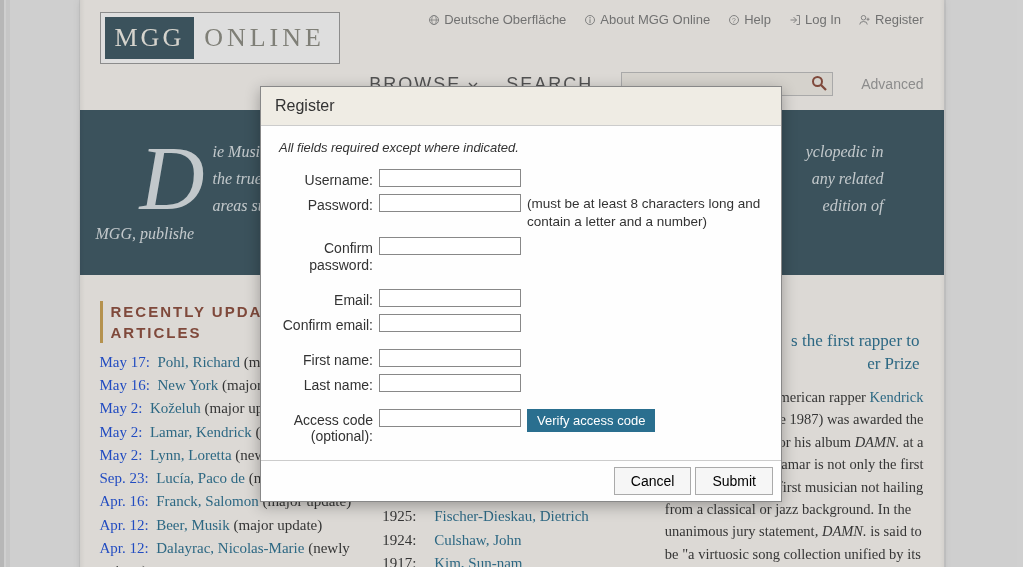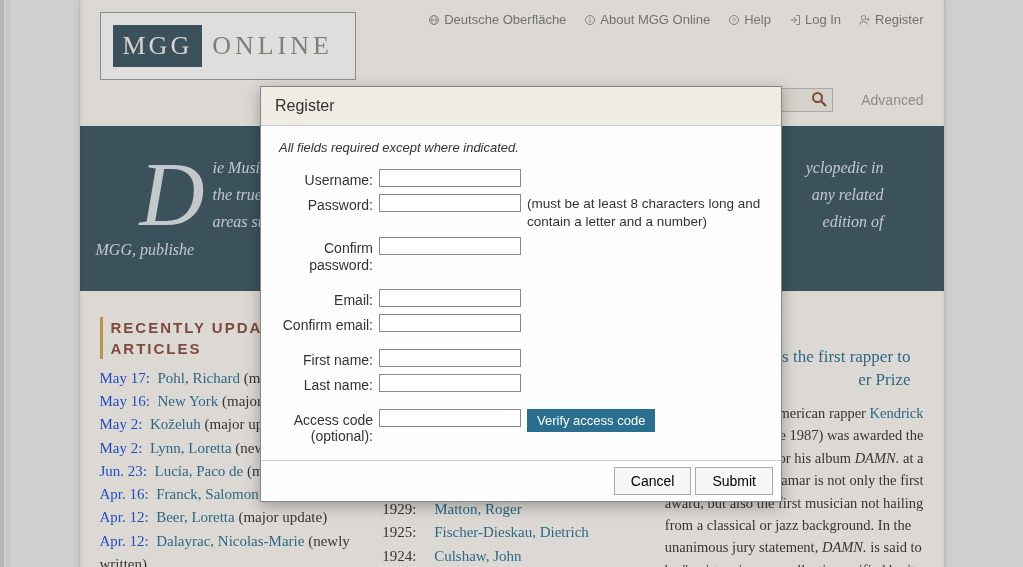--- a/index.html
+++ b/index.html
@@ -3,21 +3,21 @@
 <meta charset="utf-8">
 <style>
   html,body { margin:0; padding:0; font-family: Georgia, 'Times New Roman', serif; background:#e8e8e8; }
   body { width:1023px; height:567px; overflow:hidden; position:relative; color:#333; }
   .page { width:864px; margin:0 auto; background:#f7f4ef; min-height:567px; position:relative; box-shadow:0 0 8px rgba(0,0,0,0.1);}
   
   .topbar { display:flex; justify-content:space-between; align-items:flex-start; padding:12px 20px 0 20px; }
   .top-links { font-family: 'Helvetica Neue',Arial,sans-serif; font-size:13px; color:#7a7a7a; display:flex; gap:18px; }
   .top-links span, .top-links a { color:#7a7a7a; display:inline-flex; align-items:center; gap:4px; }
   .icon-sm { display:inline-block; width:12px; height:12px; }
-  .logo { display:inline-flex; align-items:center; border:1px solid #999; padding:12px; background:#fafafa;}
+  .logo { display:inline-flex; align-items:center; border:1px solid #999; padding:4px; background:#fafafa;}
   .logo-dark { background:#3a5561; color:#f0eee6; font-family:Georgia,serif; font-size:26px; letter-spacing:3px; padding:6px 10px; }
   .logo-light { color:#8a8a80; font-family:Georgia,serif; font-size:26px; letter-spacing:4px; padding:6px 10px; }
   .nav-row { display:flex; justify-content:flex-end; align-items:center; gap:28px; padding:8px 20px 14px 20px; font-family:'Helvetica Neue',Arial,sans-serif;}
   .nav-link { color:#555; font-size:18px; letter-spacing:2px; }
   .search-wrap { position:relative; }
   .search-input { width:180px; height:22px; border:1px solid #bbb; background:#efece4; padding:0 24px 0 6px; font-size:13px;}
   .search-icon { position:absolute; right:6px; top:3px; width:16px; height:16px; fill:#8a4a3a;}
   .adv { color:#999; font-size:14px; font-family:'Helvetica Neue',Arial,sans-serif;}
   
   .hero { background:#3a5561; color:#d9e0e3; padding:28px 60px; font-family:Georgia,serif; font-size:16px; line-height:1.7; font-style:italic; position:relative;}
@@ -25,21 +25,21 @@
   
   .cols { display:flex; padding:26px 20px; gap:24px; }
   .col { flex:1; min-width:0;}
   .col h3 { color:#8a4a3a; letter-spacing:2px; font-family:'Helvetica Neue',Arial,sans-serif; font-weight:600; font-size:15px; margin:0 0 8px 0; border-left:3px solid #c9a050; padding-left:8px; line-height:1.4;}
   .item-line { font-size:15px; line-height:1.55; font-family:Georgia,serif;}
   .item-line .date { color:#1d4ed8;}
   .item-line a { color:#2a6f8f; text-decoration:none;}
   .item-line .note { color:#333;}
   .mid-col .item-line { display:flex; gap:8px;}
   .mid-col .year { color:#333; min-width:44px;}
-  .news-title { color:#2a6f8f; font-size:17px; margin:0 13px 10px 0; font-family:Georgia,serif; line-height:1.35;}
+  .news-title { color:#2a6f8f; font-size:17px; margin:0 4px 10px 0; font-family:Georgia,serif; line-height:1.35;}
   .news-body { font-size:14.5px; line-height:1.55;}
   .news-body a { color:#2a6f8f; text-decoration:none;}
   .news-body em { font-style:italic;}
   
   .overlay { position:absolute; inset:0; background:rgba(70,70,70,0.15);}
   .modal { position:absolute; left:260px; top:86px; width:520px; background:#fefefe; border:1px solid #888; box-shadow:0 4px 14px rgba(0,0,0,0.3); font-family:'Helvetica Neue',Arial,sans-serif;}
   .modal-header { background:#efece4; padding:10px 14px; font-size:16px; color:#333; border-bottom:1px solid #ccc;}
   .modal-body { padding:14px 18px 10px 18px; font-size:14px;}
   .form-note { font-style:italic; font-size:13px; margin:0 0 14px 0;}
   .field-row { display:flex; align-items:flex-start; margin-bottom:6px; gap:6px;}
@@ -137,24 +137,25 @@
   </div>
 
   <div class="cols">
     <div class="col">
       <h3 style="white-space:pre-line">RECENTLY UPDAT
 ARTICLES</h3>
       <div id="recent-list">
           <div class="item-line"><span class="date">May 17:</span>&nbsp; <a>Pohl, Richard</a> <span class="note">(majo</span></div>
           <div class="item-line"><span class="date">May 16:</span>&nbsp; <a>New York</a> <span class="note">(major u</span></div>
           <div class="item-line"><span class="date">May 2:</span>&nbsp; <a>Koželuh</a> <span class="note">(major up</span></div>
+          <div class="item-line"><span class="date">May 2:</span>&nbsp; <a>Lamar, Kendrick</a> <span class="note">(</span></div>
           <div class="item-line"><span class="date">May 2:</span>&nbsp; <a>Lynn, Loretta</a> <span class="note">(new</span></div>
-          <div class="item-line"><span class="date">Jun. 23:</span>&nbsp; <a>Lucía, Paco de</a> <span class="note">(maj</span></div>
+          <div class="item-line"><span class="date">Sep. 23:</span>&nbsp; <a>Lucía, Paco de</a> <span class="note">(maj</span></div>
           <div class="item-line"><span class="date">Apr. 16:</span>&nbsp; <a>Franck, Salomon</a> <span class="note">(major update)</span></div>
-          <div class="item-line"><span class="date">Apr. 12:</span>&nbsp; <a>Beer, Loretta</a> <span class="note">(major update)</span></div>
+          <div class="item-line"><span class="date">Apr. 12:</span>&nbsp; <a>Beer, Musik</a> <span class="note">(major update)</span></div>
           <div class="item-line"><span class="date">Apr. 12:</span>&nbsp; <a>Dalayrac, Nicolas-Marie</a> <span class="note">(newly written)</span></div>
         </div>
     </div>
     <div class="col mid-col" style="padding-top:158px">
       <div id="anniv-list">
           <div class="item-line">
             <span class="year">1931:</span> 
             <a>Westergaard, Peter</a>
           </div>
           <div class="item-line">

